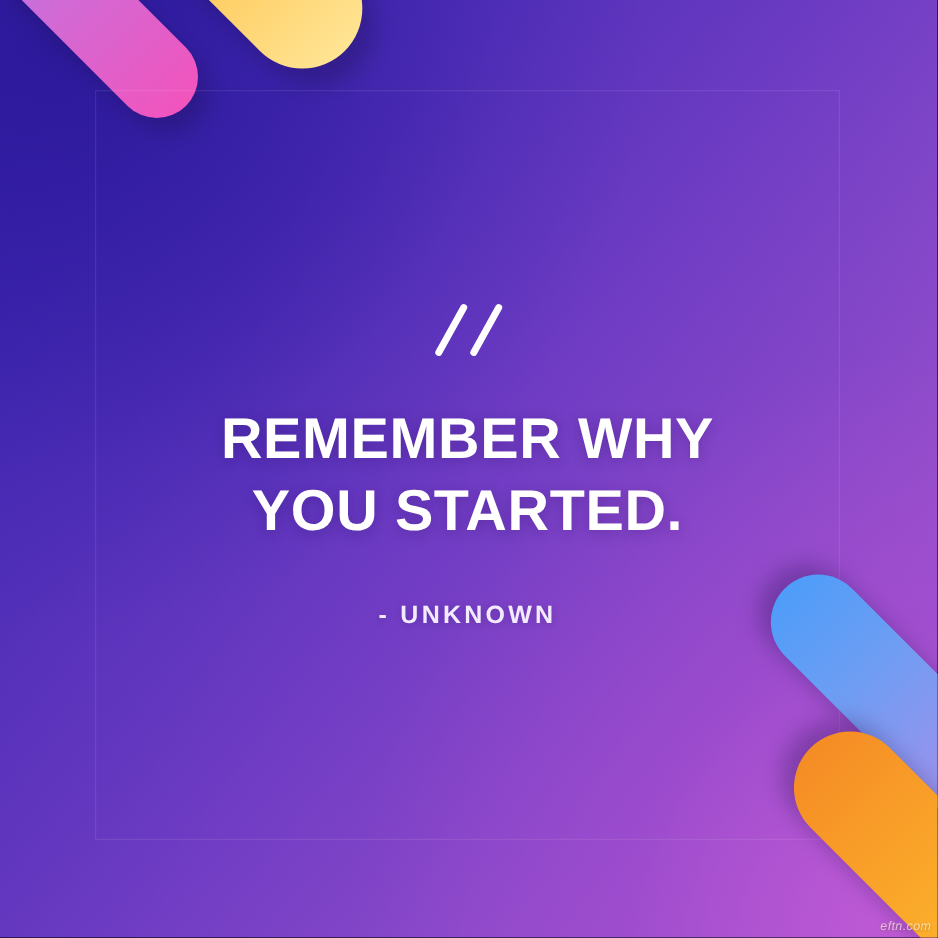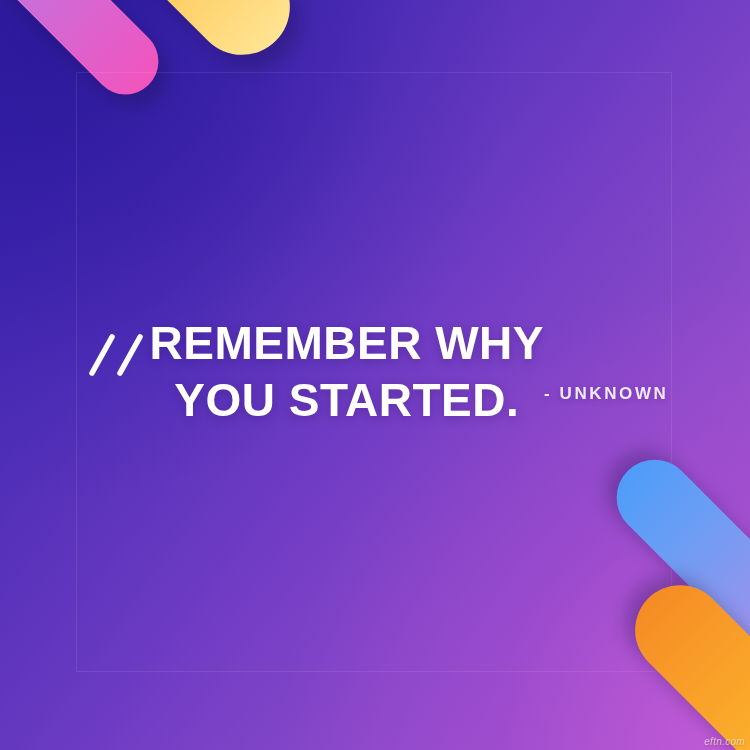--- a/index.html
+++ b/index.html
@@ -143,21 +143,21 @@
   }
 
   
   .content {
     position: absolute;
     left: 76px;
     top: 72px;
     width: 596px;
     height: 600px;
     display: flex;
-    flex-direction: row;
+    flex-direction: column;
     align-items: center;
     justify-content: center;
     text-align: center;
   }
 
   .quote-mark {
     display: block;
     margin-bottom: 34px;
     line-height: 0;
   }
@@ -169,21 +169,21 @@
     letter-spacing: 0.5px;
     line-height: 1.24;
     margin: 0;
     text-shadow: 0 2px 10px rgba(40,16,90,0.28);
     white-space: pre-line;
   }
 
   .attribution {
     margin-top: 44px;
     color: #f2eaff;
-    font-size: 17px;
+    font-size: 20px;
     font-weight: bold;
     letter-spacing: 2.6px;
     text-shadow: 0 1px 6px rgba(40,16,90,0.25);
   }
 
   .watermark {
     position: absolute;
     right: 5px;
     bottom: 3px;
     font-size: 10px;

